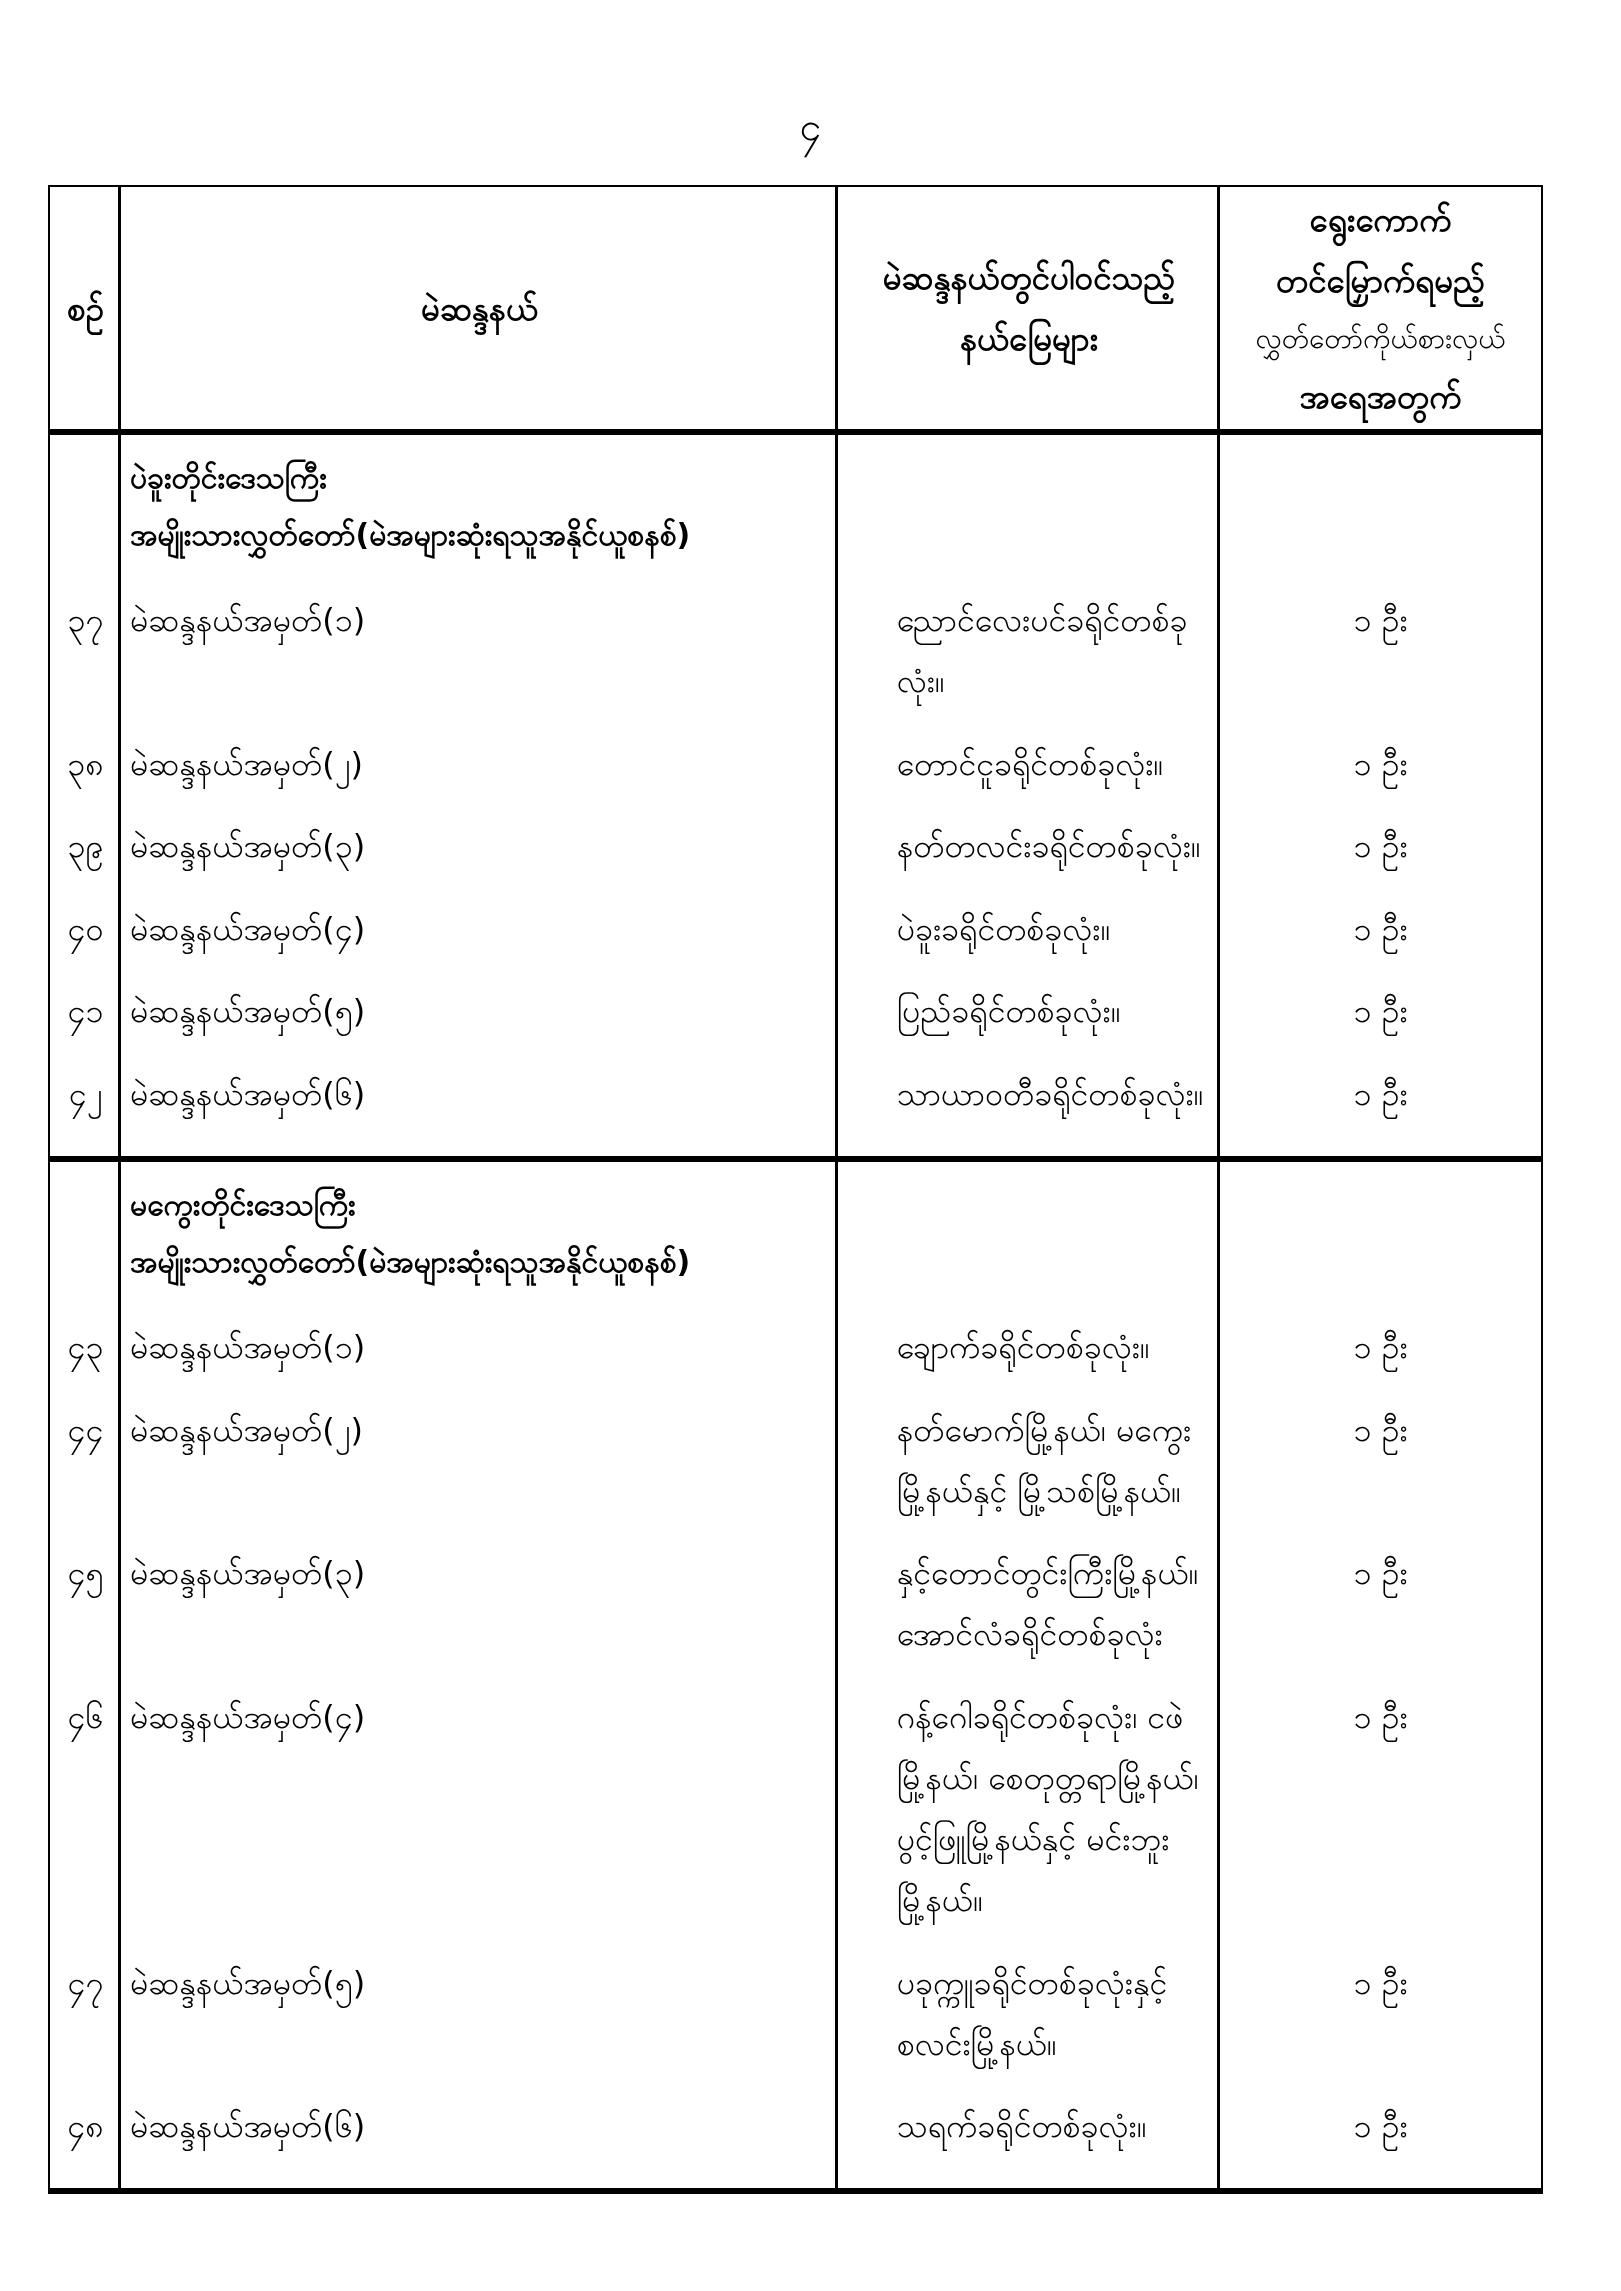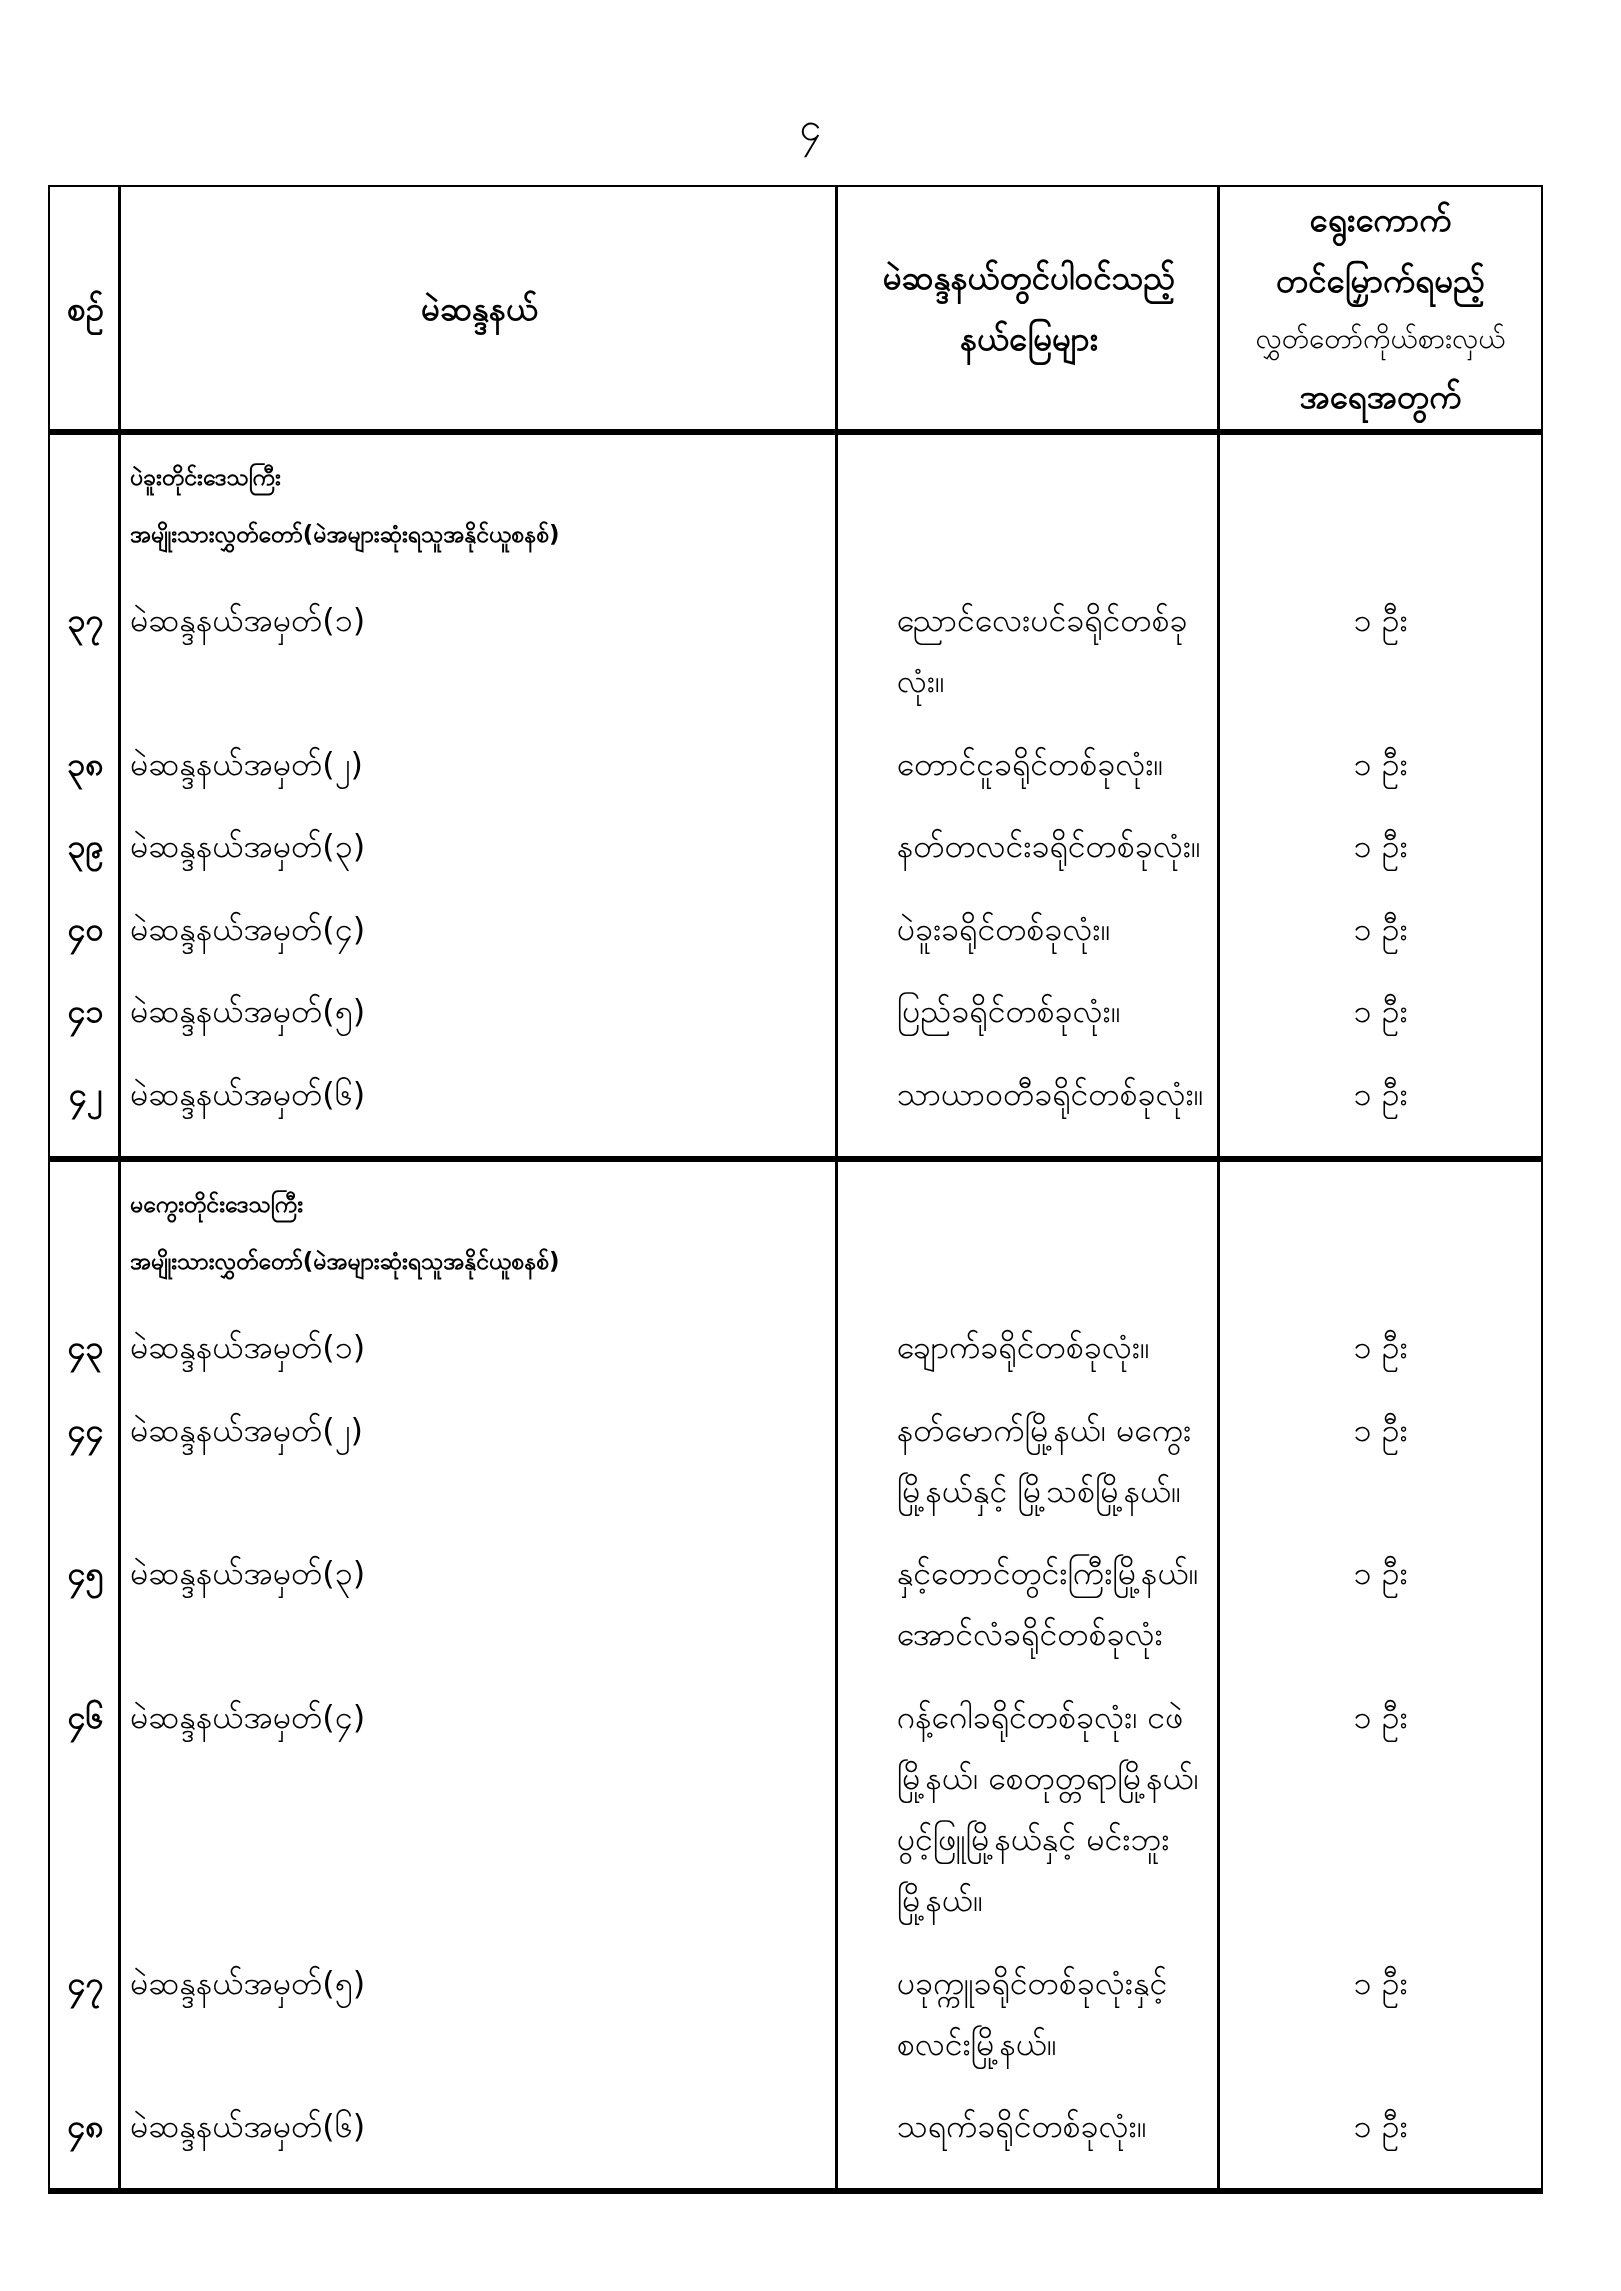--- a/index.html
+++ b/index.html
@@ -76,33 +76,33 @@
   
   .t-section {
     position: relative;
     border-bottom: 6.9px solid #000;
     padding-top: 13.7px;
   }
   .section-title {
     margin-left: 80px;
     margin-bottom: 27.4px;
     font-weight: bold;
-    font-size: 23px;
+    font-size: 30px;
   }
   .section-title .title-line { line-height: 57px; }
 
   
   .row {
     margin-bottom: 21.6px;
     font-size: 32px;
     line-height: 61px;
   }
   .row:last-child { margin-bottom: 31px; }
   .cell { vertical-align: top; }
-  .c-no    { text-align: center; padding: 0 3.9px; font-weight: bold; }
+  .c-no    { text-align: center; padding: 0 3.9px; }
   .c-const { padding-left: 9px; }
   .c-areas { padding-left: 15.7px; padding-right: 9.8px; margin-left: 43px; }
   .c-count { text-align: center; }
 </style>
 </head>
 <body>
 
 <div class="page-number">၄</div>
 
 <div class="doc-table">

